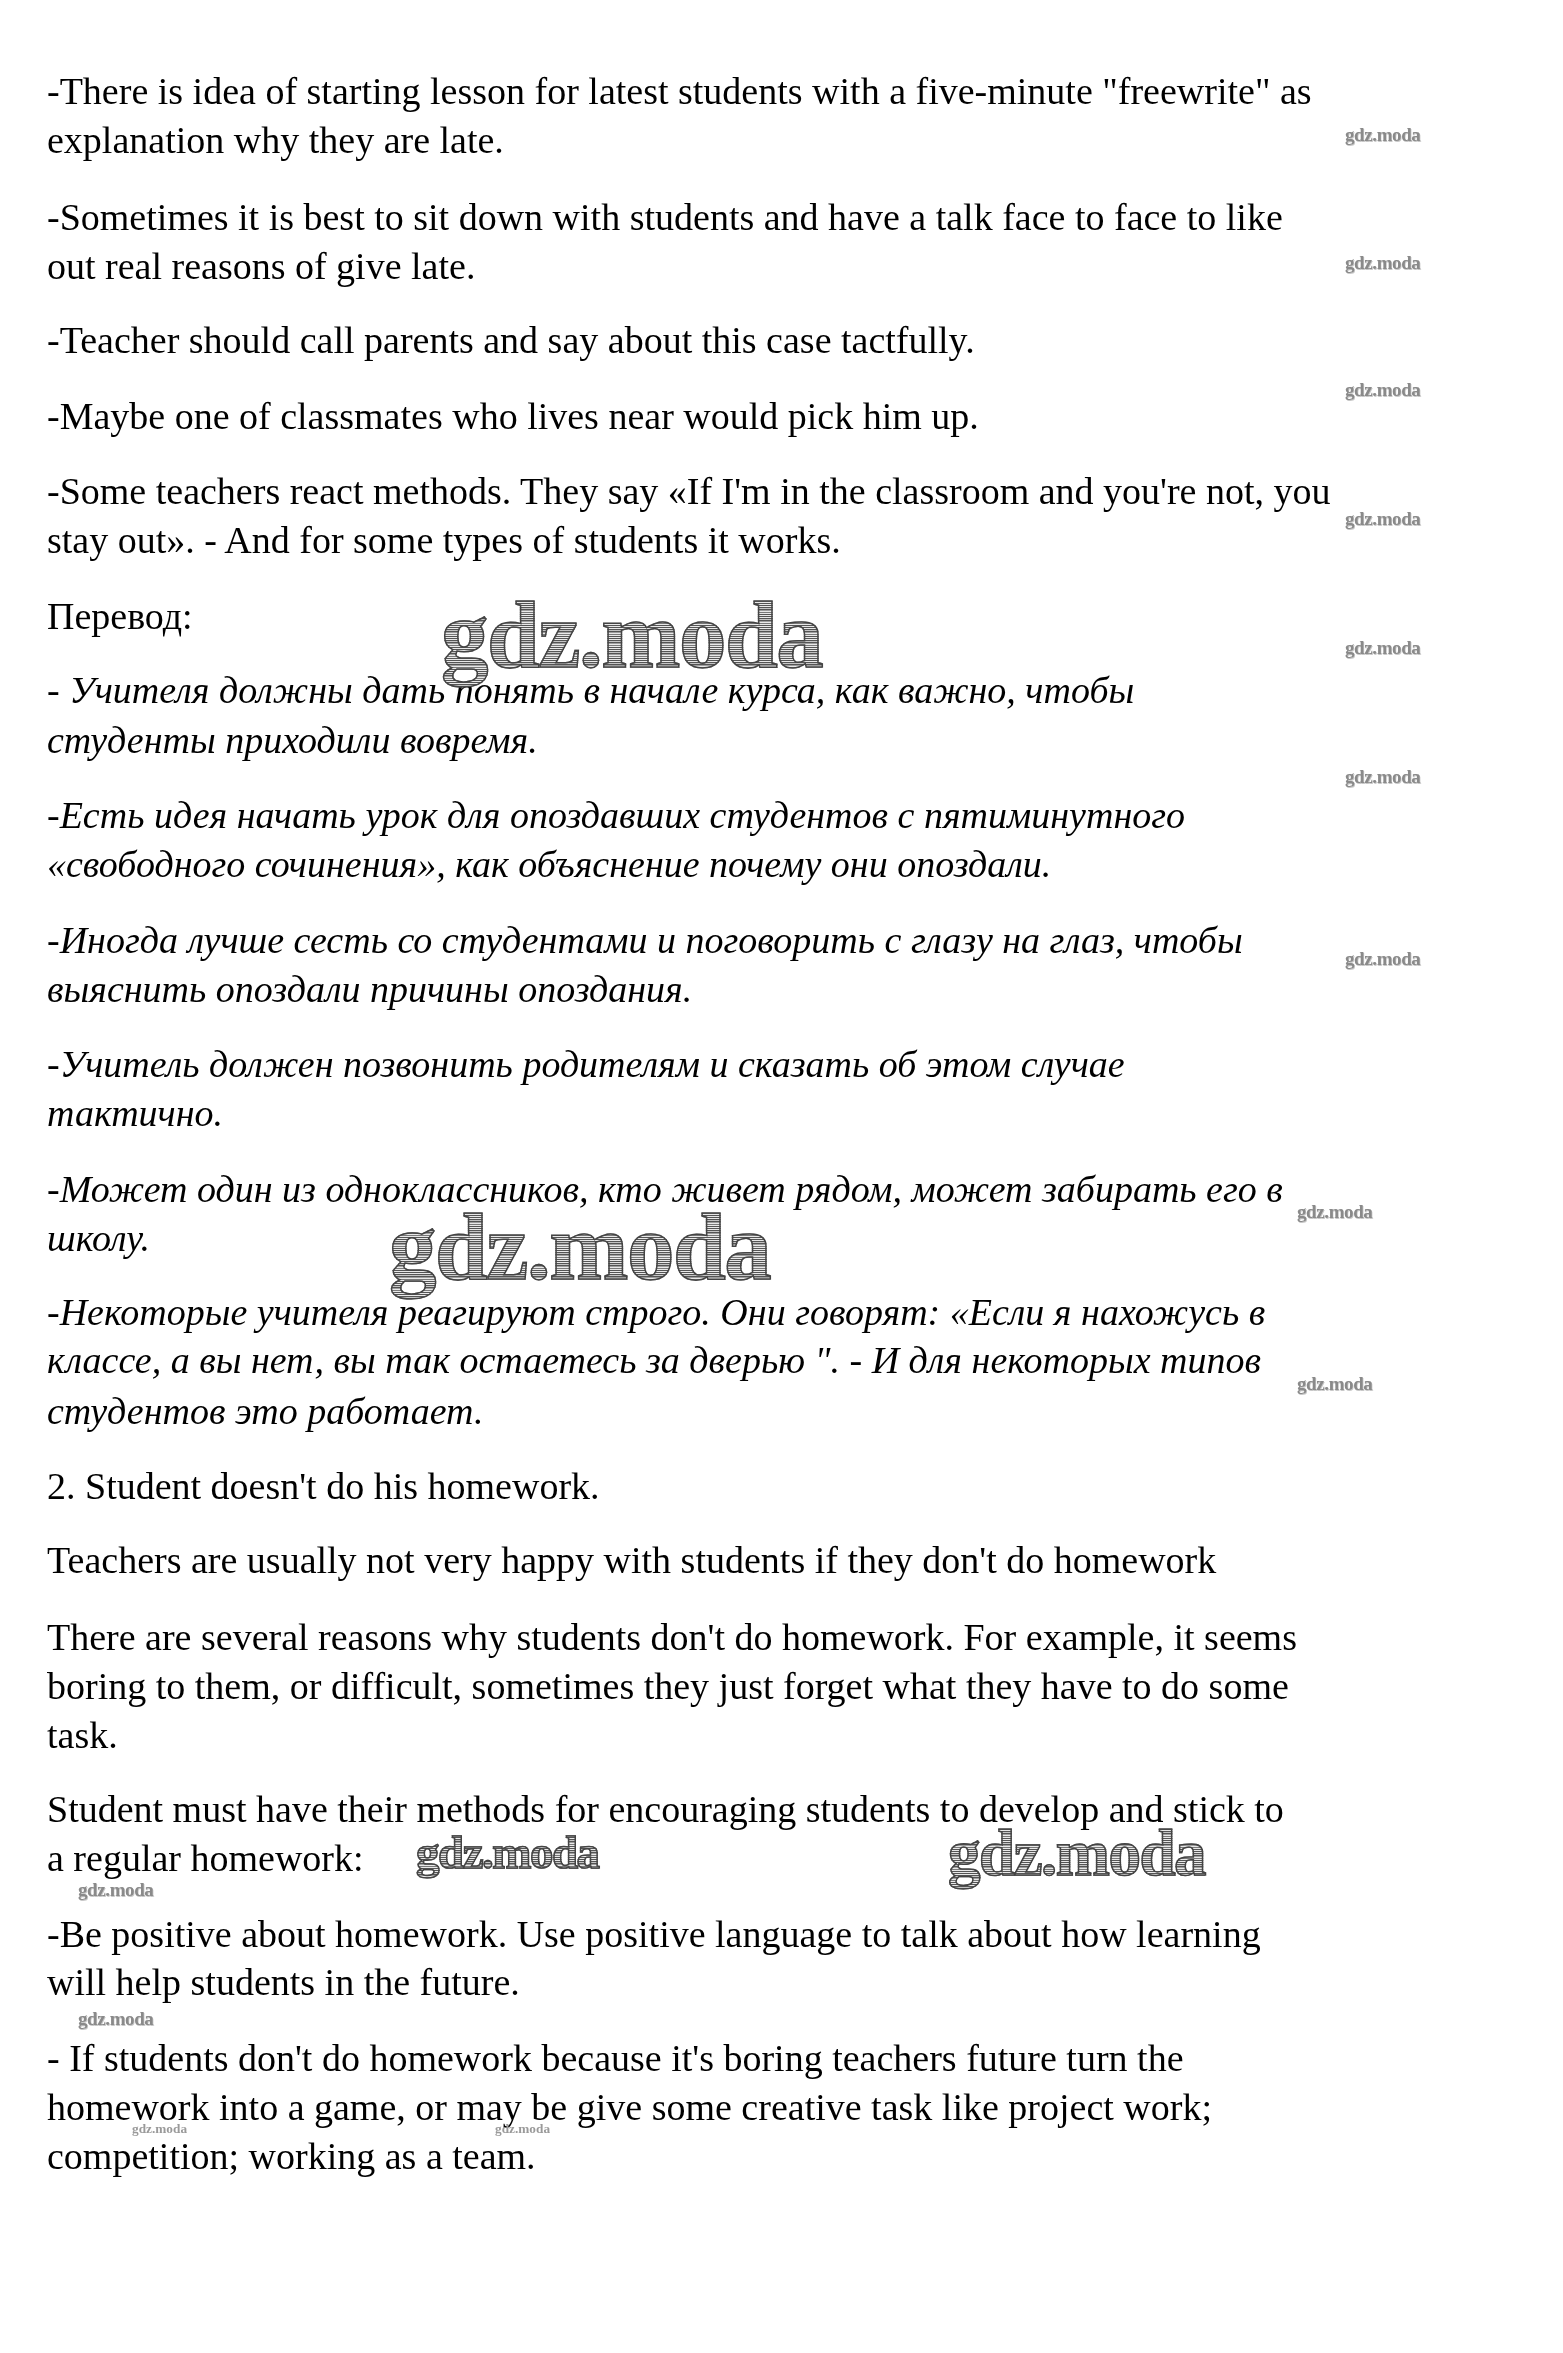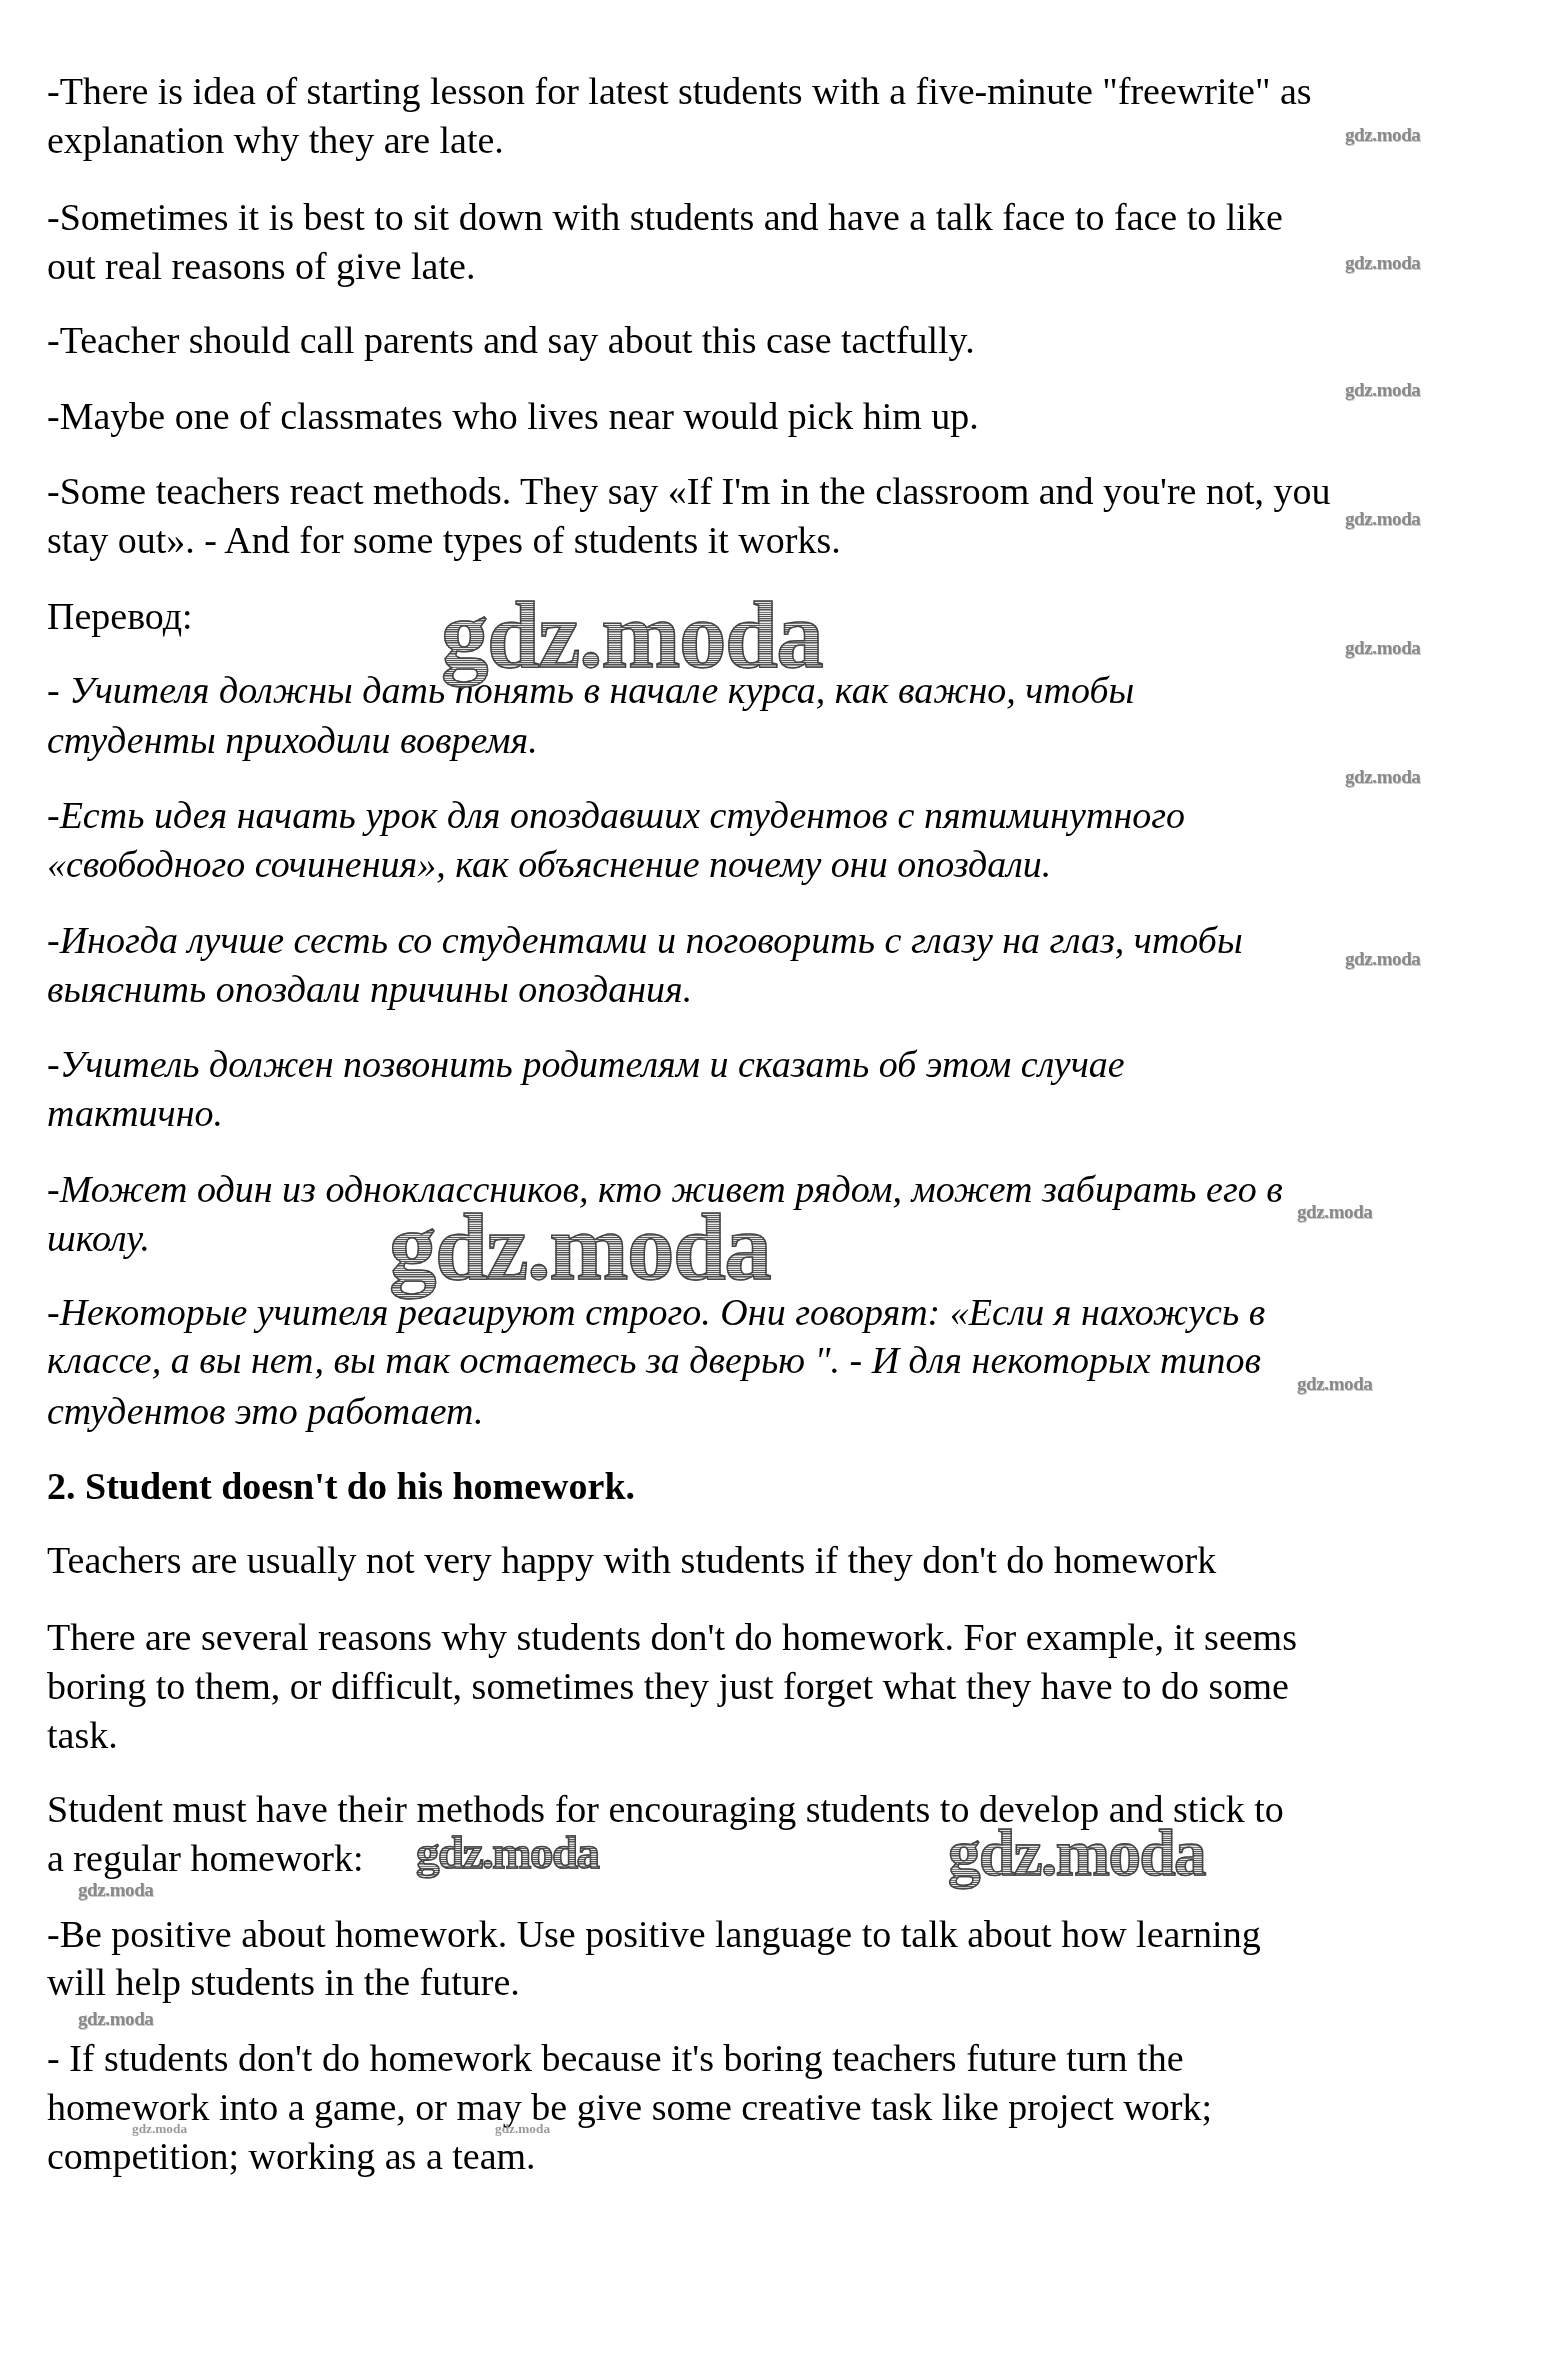--- a/index.html
+++ b/index.html
@@ -7,21 +7,21 @@
   .page {
     position: absolute; left: 0; top: 0; width: 1564px; height: 2354px;
     font-family: "Liberation Serif", "DejaVu Serif", serif;
     color: #000;
   }
   .line {
     position: absolute; left: 47px; white-space: nowrap;
     font-size: 38px; line-height: 49px; height: 49px;
   }
   .it { font-style: italic; }
-  .bold { font-weight: bold; }
+  .bold { font-weight: normal; }
   .wm-small {
     position: absolute; font-family: "Liberation Serif", "DejaVu Serif", serif;
     font-weight: bold; font-size: 19px; line-height: 22px; color: #8a8a8a;
     letter-spacing: -0.4px; white-space: nowrap;
     text-shadow: 0.7px 0.7px 0 #c8c8c8;
   }
   .wm-tiny {
     position: absolute; font-family: "Liberation Serif", "DejaVu Serif", serif;
     font-weight: bold; font-size: 13.3px; line-height: 15px; color: #9a9a9a;
     white-space: nowrap;

